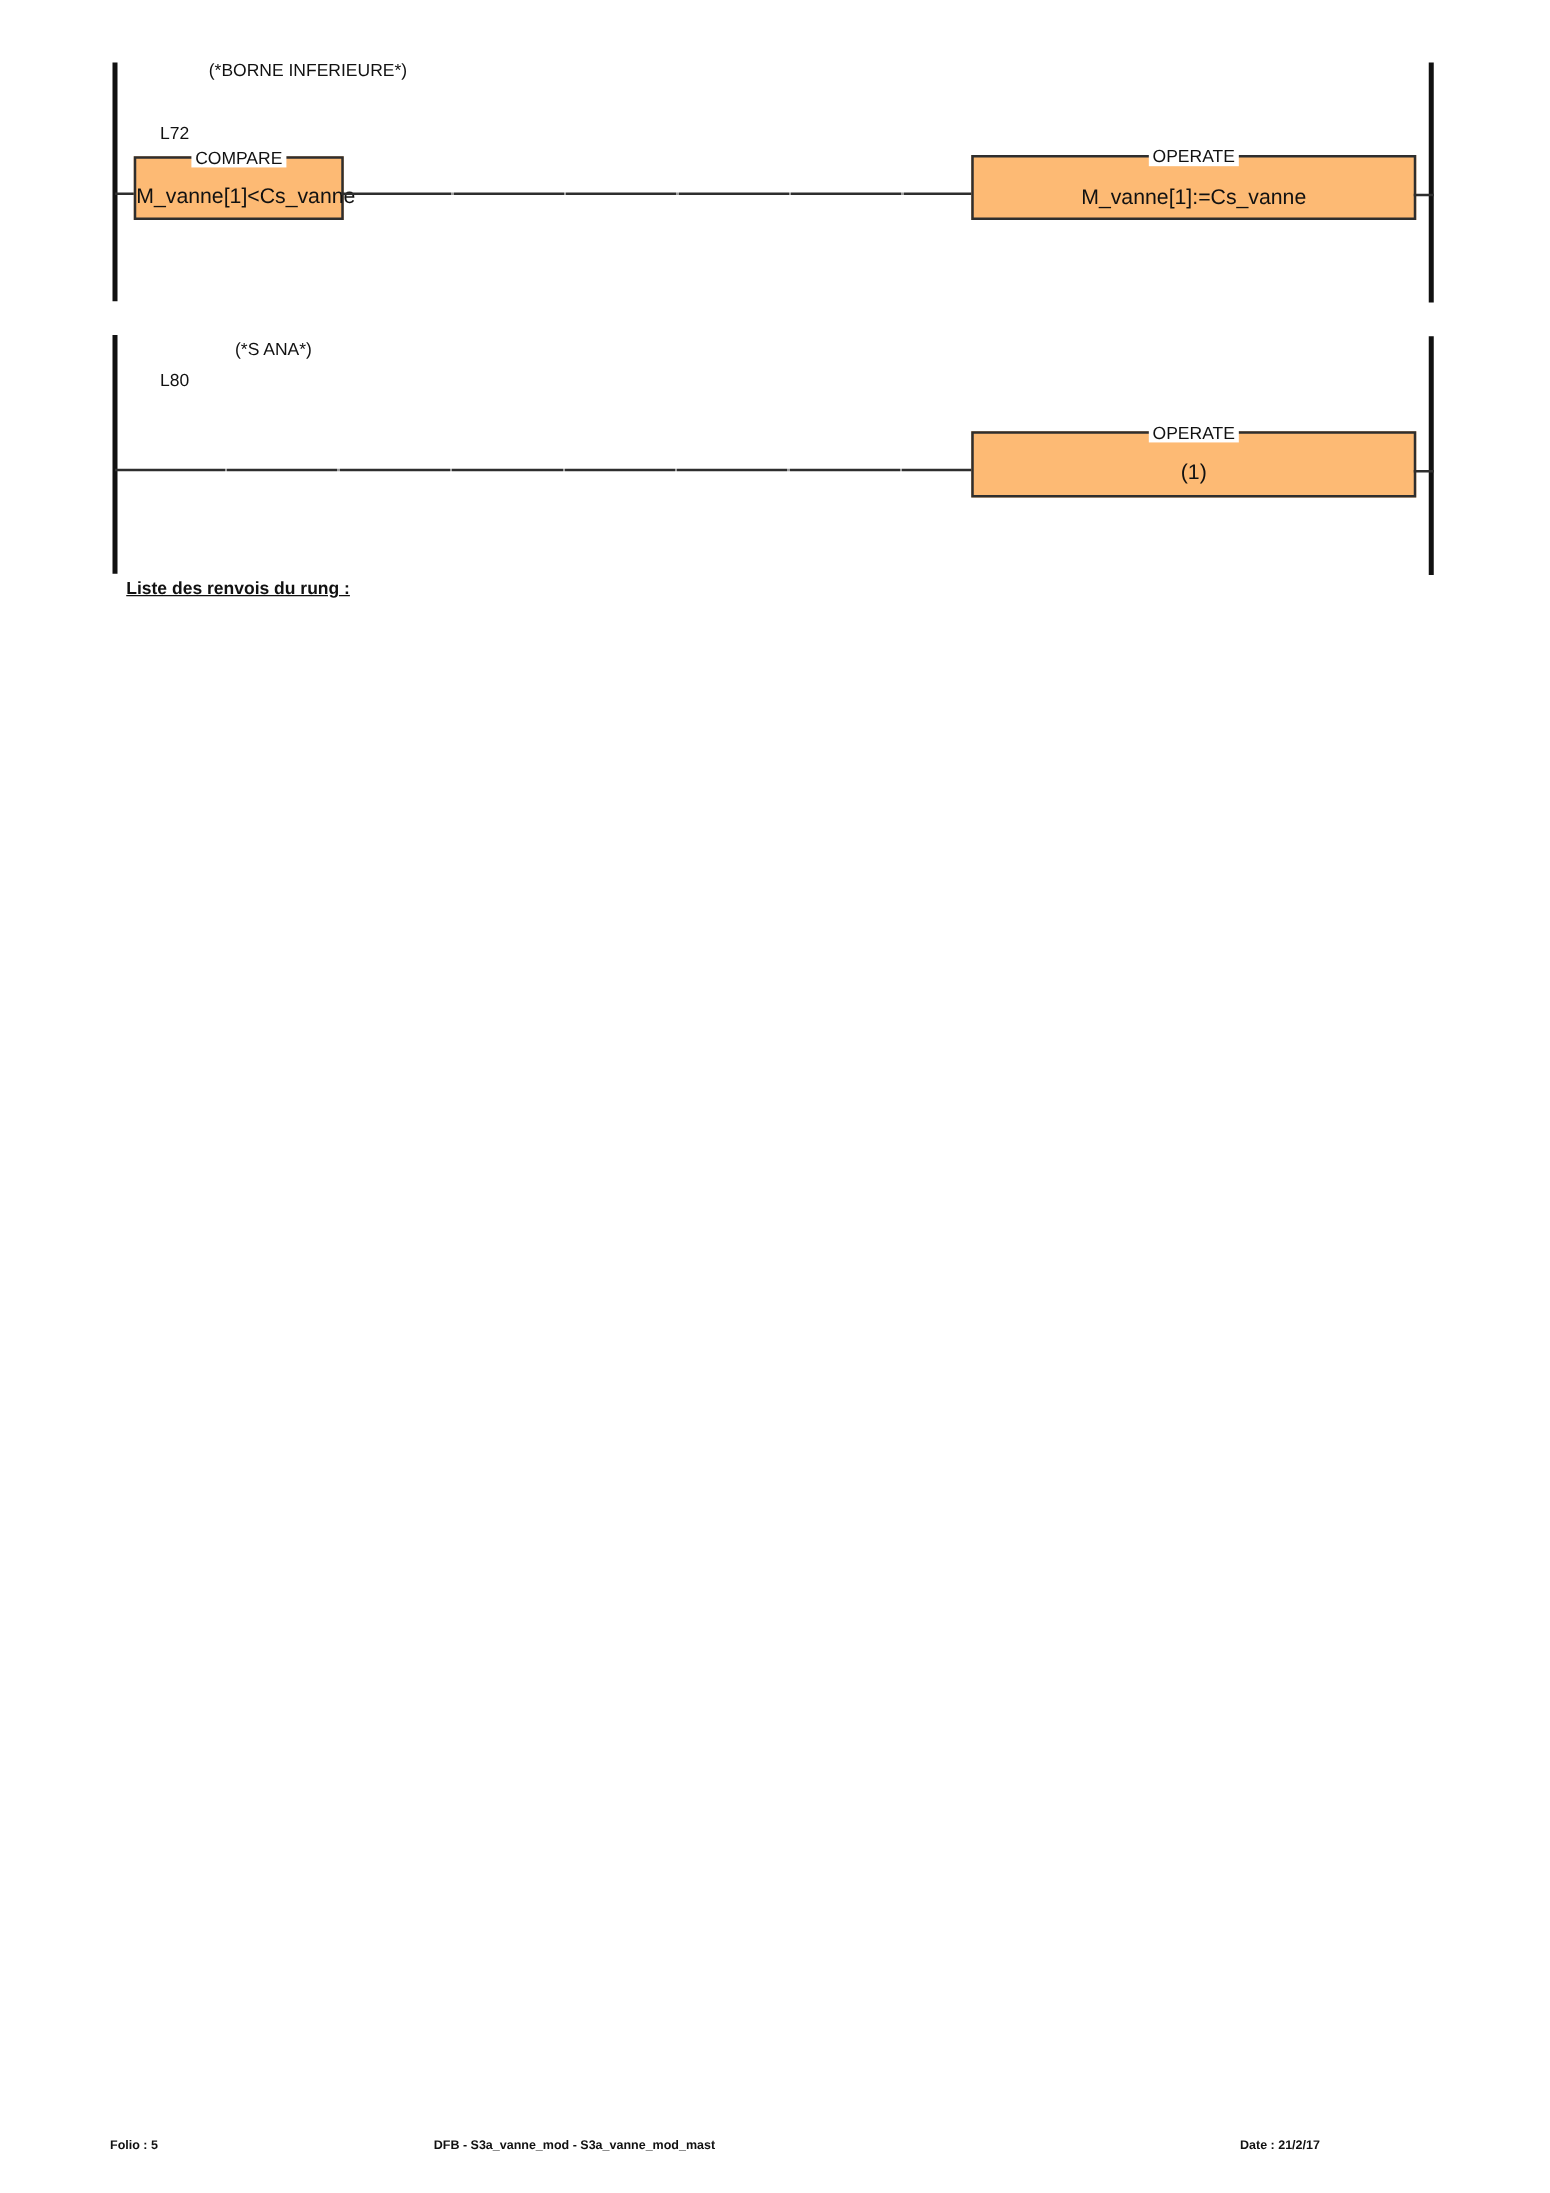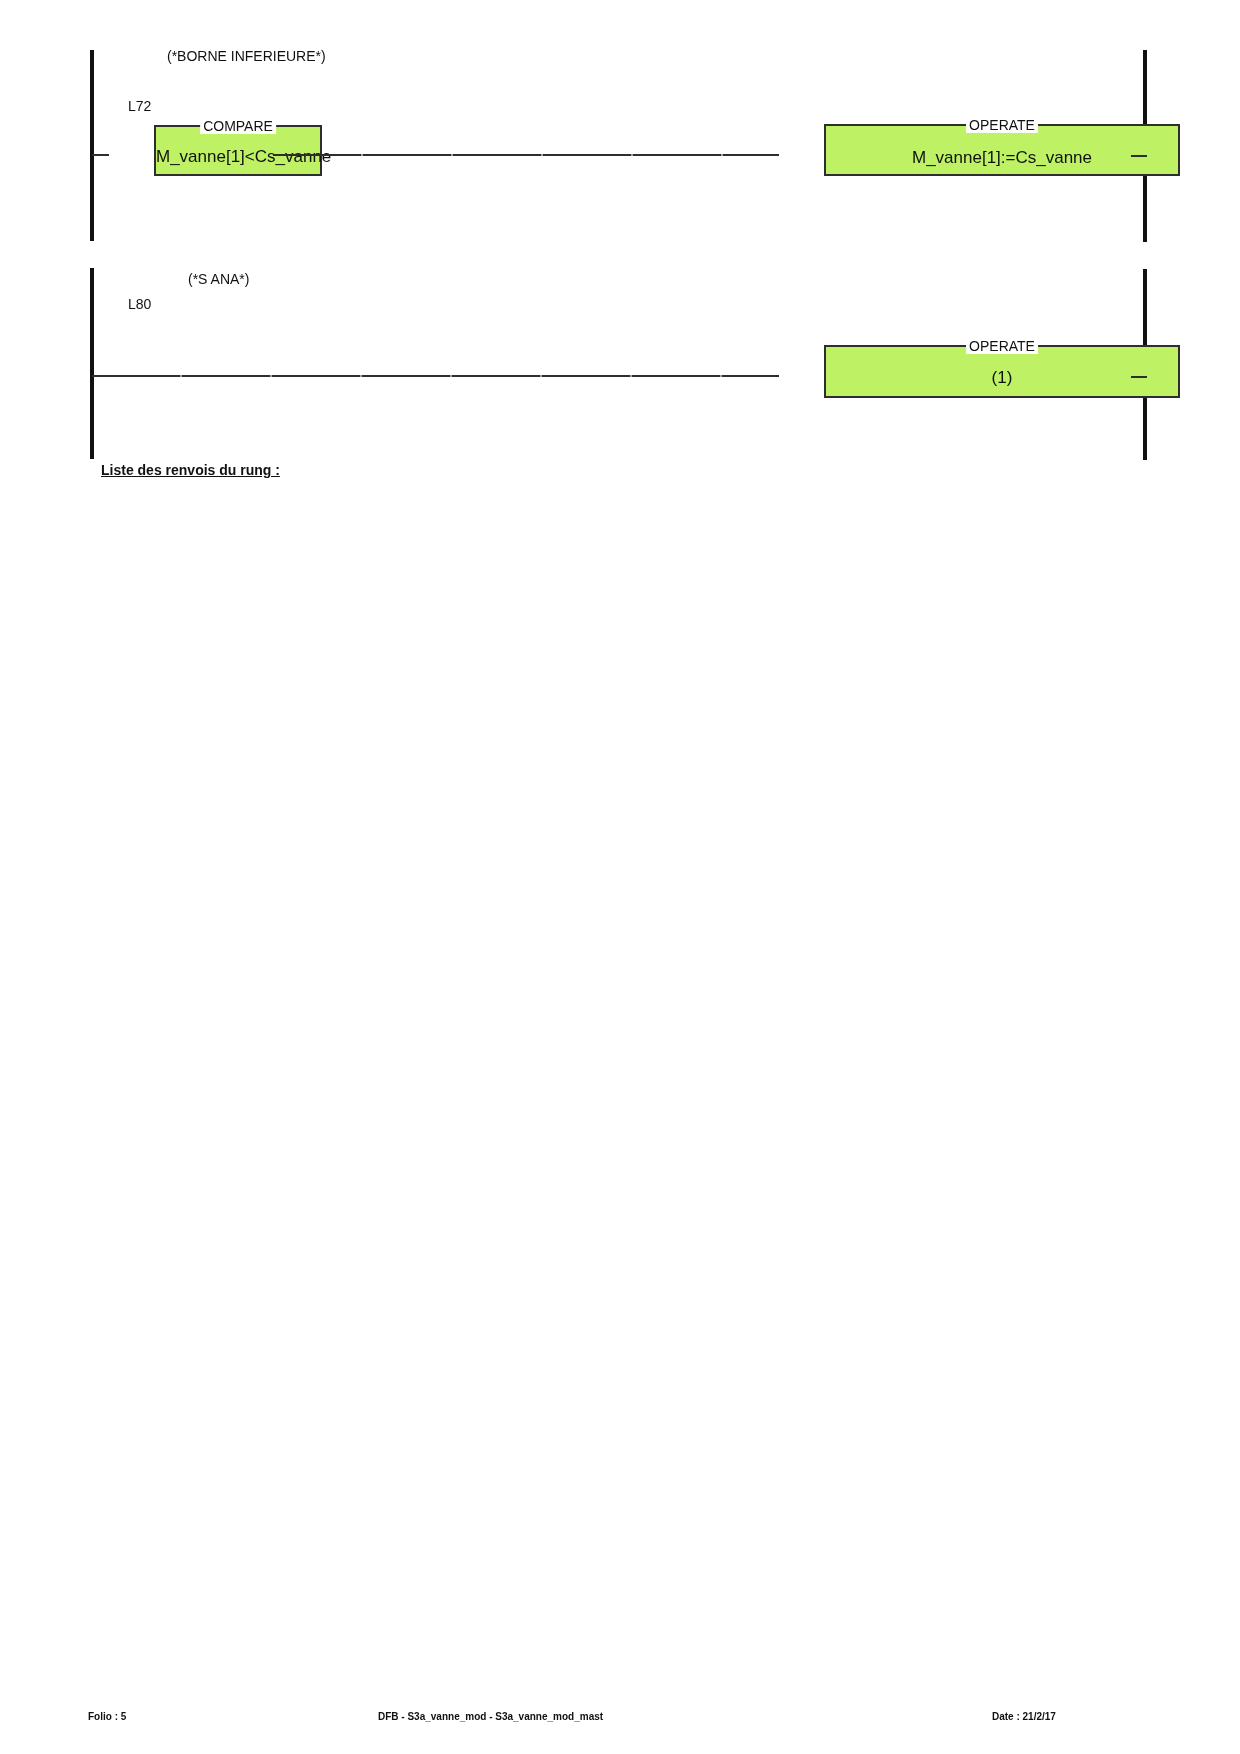--- a/index.html
+++ b/index.html
@@ -24,23 +24,22 @@
   }
   
   .wire.cells {
     background: repeating-linear-gradient(90deg,
       var(--line, #2e2e2e) 0px, var(--line, #2e2e2e) 88px,
       #9f9f9f 88px, #9f9f9f 90px);
   }
   .block {
     position: absolute;
     border: 2px solid var(--line, #2e2e2e);
-    background: #bef264;
+    background: #fdba74;
     box-sizing: border-box;
-    margin-left: 47px;
   }
   .block-title {
     position: absolute;
     top: -1px;
     left: 50%;
     transform: translate(-50%, -50%);
     background: #ffffff;
     padding: 0 3px;
     font-size: 14px;
     white-space: nowrap;
@@ -113,16 +112,16 @@
   <div class="block" style="left:777px; top:345px; width:356px; height:53px;">
     <span class="block-title">OPERATE</span>
     <span class="block-expr" style="top:31px;">(1)</span>
   </div>
 
   <div class="wire" style="left:1131px; top:376px; width:16px;"></div>
 
   <div class="txt heading" style="left:86px; top:462px;">Liste des renvois du rung :</div>
 
   <div class="footer-txt" style="left:88px; top:1711px;">Folio : 5</div>
-  <div class="footer-txt" style="left:347px; top:1711px;margin-left:31px;">DFB - S3a_vanne_mod - S3a_vanne_mod_mast</div>
+  <div class="footer-txt" style="left:347px; top:1711px;">DFB - S3a_vanne_mod - S3a_vanne_mod_mast</div>
   <div class="footer-txt" style="left:992px; top:1711px;">Date : 21/2/17</div>
 
 </div>
 
 </body></html>

